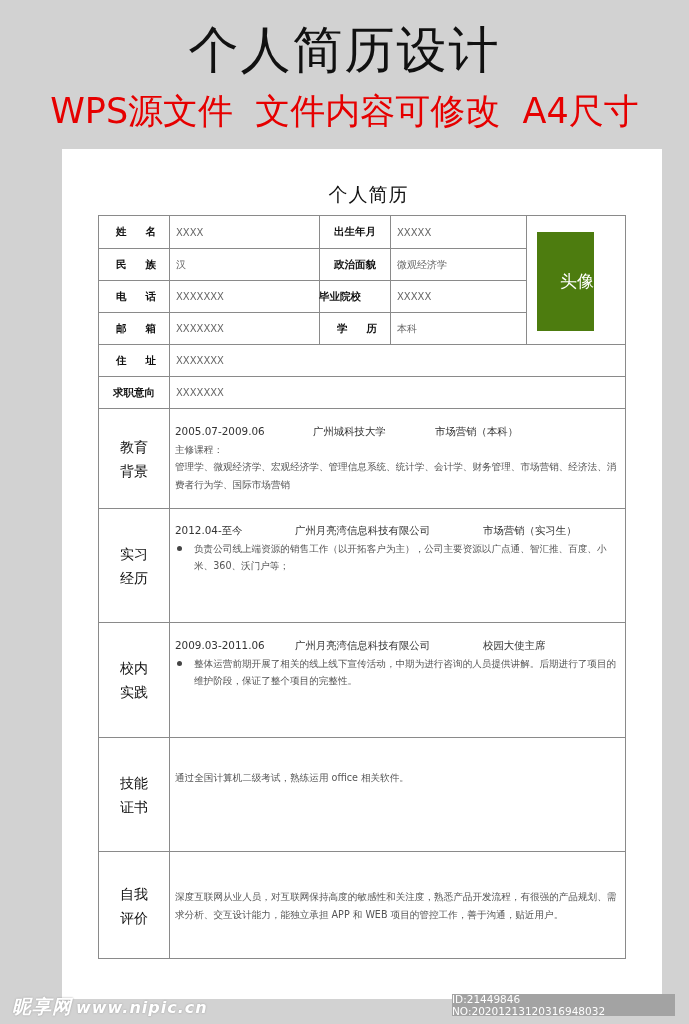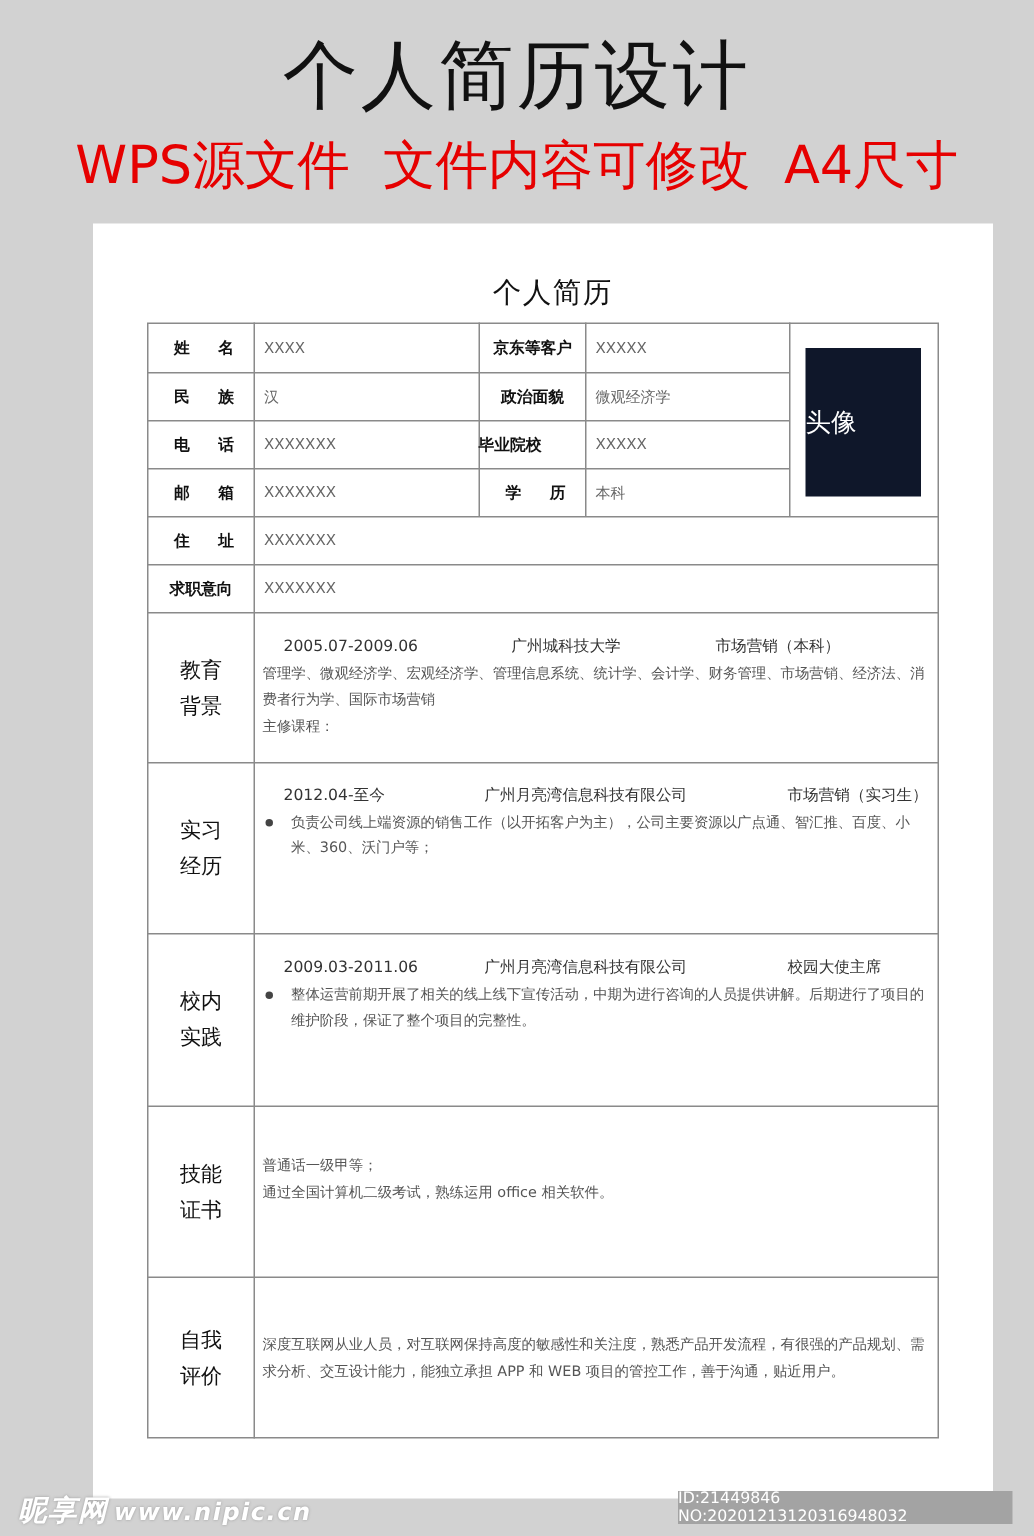--- a/index.html
+++ b/index.html
@@ -38,35 +38,35 @@
     position: absolute; display: flex; align-items: center;
     font-size: 10.5px;
   }
   .lbl {
     font-weight: bold; color: #111; justify-content: space-between;
     padding: 0 13px 0 17px;
   }
   .lbl-center { justify-content: center; padding: 0; font-weight: bold; color:#111; }
   .val { color: #666; padding-left: 6px; font-size: 10px; }
   .photo {
-    position: absolute; left: 537px; top: 232px; width: 77px; height: 99px;
-    background: #0f172a; color: #fff; font-size: 17px;
-    display: flex; align-items: center; justify-content: flex-start;
+    position: absolute; left: 537px; top: 232px; width: 57px; height: 99px;
+    background: #4d7c0f; color: #fff; font-size: 17px;
+    display: flex; align-items: center; justify-content: flex-end;
   }
   .sec-lbl {
     position: absolute; left: 99px; width: 70px;
     display: flex; flex-direction: column; align-items: center; justify-content: center;
     font-size: 14px; color: #111; line-height: 24px; text-align: right;
   }
   .sec-body {
     position: absolute; left: 175px; width: 448px;
     font-size: 9.6px; color: #555; line-height: 17.5px;
   }
   .head-row { display: flex; color: #333; font-size: 10.4px; }
-  .head-row span { white-space: nowrap; margin-left: 14px; }
+  .head-row span { white-space: nowrap; }
   .bul { position: relative; padding-left: 19px; }
   .bul::before {
     content: ""; position: absolute; left: 2px; top: 6px;
     width: 5px; height: 5px; border-radius: 50%; background: #444;
   }
   .wm-left {
     position: absolute; left: 12px; top: 994px; font-size: 19px; color: #fff;
     font-style: italic; font-weight: bold; letter-spacing: 1px;
     text-shadow: 0 0 2px #999;
   }
@@ -102,21 +102,21 @@
 <div class="line-v" style="left:169px;top:215px;height:744px"></div>
 <div class="line-v" style="left:319px;top:215px;height:129px"></div>
 <div class="line-v" style="left:390px;top:215px;height:129px"></div>
 <div class="line-v" style="left:526px;top:215px;height:129px"></div>
 
 <div class="cell lbl" style="left:99px;top:216px;width:70px;height:32px">
   <span>姓</span>
     <span>名</span>
 </div>
 <div class="cell val" style="left:170px;top:216px;width:149px;height:32px">XXXX</div>
-<div class="cell lbl-center" style="left:320px;top:216px;width:70px;height:32px">京东等客户</div>
+<div class="cell lbl-center" style="left:320px;top:216px;width:70px;height:32px">出生年月</div>
 <div class="cell val" style="left:391px;top:216px;width:135px;height:32px">XXXXX</div>
 
 <div class="cell lbl" style="left:99px;top:249px;width:70px;height:31px">
   <span>民</span>
     <span>族</span>
 </div>
 <div class="cell val" style="left:170px;top:249px;width:149px;height:31px">汉</div>
 <div class="cell lbl-center" style="left:320px;top:249px;width:70px;height:31px">政治面貌</div>
 <div class="cell val" style="left:391px;top:249px;width:135px;height:31px">微观经济学</div>
 
@@ -155,22 +155,22 @@
 <div class="sec-lbl" style="top:409px;height:99px">
   <span>教育</span>
     <span>背景</span>
 </div>
 <div class="sec-body" style="top:423px">
   <div class="head-row">
     <span style="width:138px">2005.07-2009.06</span>
     <span style="width:122px">广州城科技大学</span>
     <span>市场营销（本科）</span>
   </div>
+  <div>主修课程：</div>
   <div>管理学、微观经济学、宏观经济学、管理信息系统、统计学、会计学、财务管理、市场营销、经济法、消费者行为学、国际市场营销</div>
-  <div>主修课程：</div>
 </div>
 
 <div class="sec-lbl" style="top:509px;height:113px">
   <span>实习</span>
     <span>经历</span>
 </div>
 <div class="sec-body" style="top:522px">
   <div class="head-row">
     <span style="width:120px">2012.04-至今</span>
     <span style="width:188px">广州月亮湾信息科技有限公司</span>
@@ -190,21 +190,20 @@
     <span>校园大使主席</span>
   </div>
   <div class="bul">整体运营前期开展了相关的线上线下宣传活动，中期为进行咨询的人员提供讲解。后期进行了项目的维护阶段，保证了整个项目的完整性。</div>
 </div>
 
 <div class="sec-lbl" style="top:738px;height:113px">
   <span>技能</span>
     <span>证书</span>
 </div>
 <div class="sec-body" style="top:769px">
-  <div>普通话一级甲等；</div>
   <div>通过全国计算机二级考试，熟练运用 office 相关软件。</div>
 </div>
 
 <div class="sec-lbl" style="top:852px;height:107px">
   <span>自我</span>
     <span>评价</span>
 </div>
 <div class="sec-body" style="top:888px">深度互联网从业人员，对互联网保持高度的敏感性和关注度，熟悉产品开发流程，有很强的产品规划、需求分析、交互设计能力，能独立承担 APP 和 WEB 项目的管控工作，善于沟通，贴近用户。</div>
 
 <div class="wm-left">

